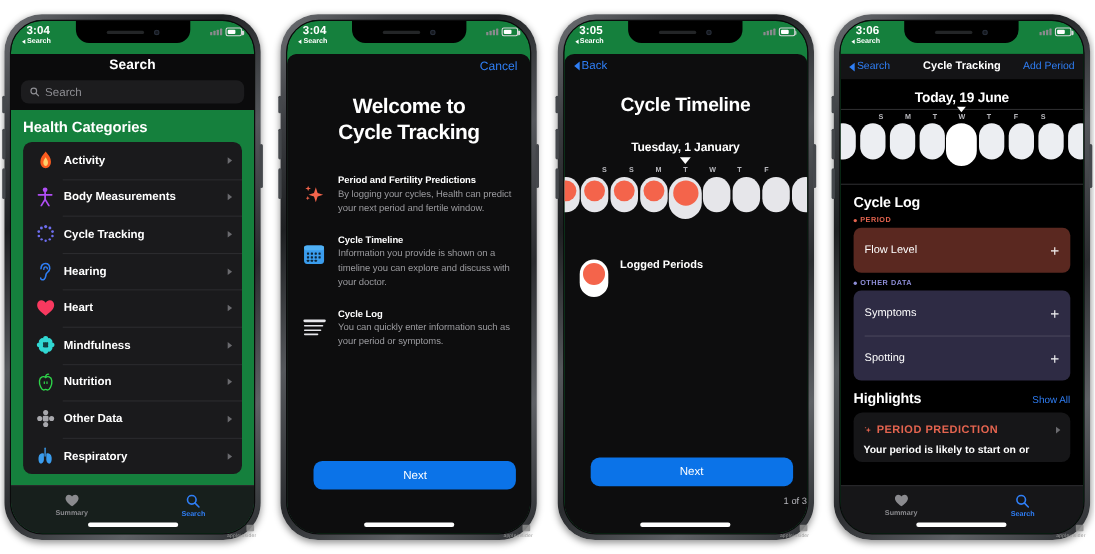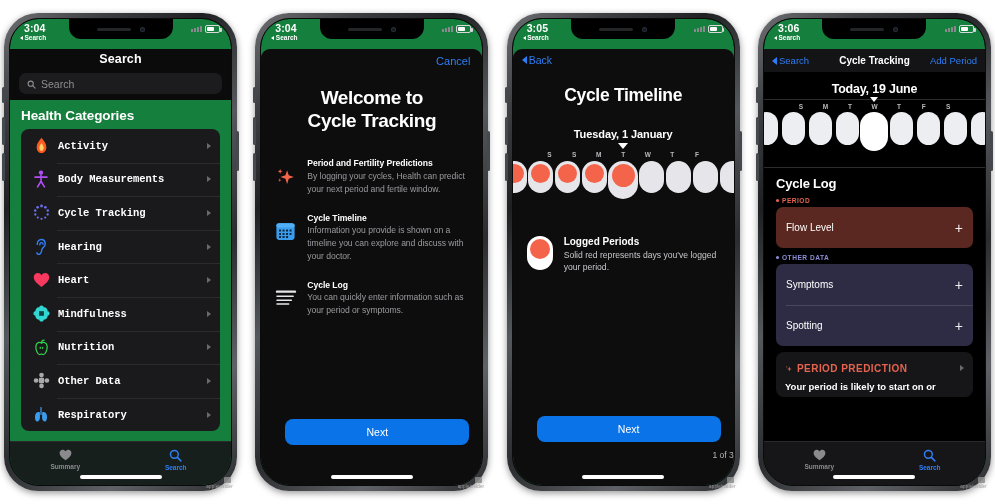--- a/index.html
+++ b/index.html
@@ -92,21 +92,21 @@
   
   .p1-head { background:#0b0b0c; padding: 3px 0 6px; }
   .p1-title { text-align:center; color:#fff; font-size:12.5px; font-weight:700; letter-spacing:.1px; }
   .p1-searchbox {
     margin: 7px 9px 0; height: 21px; background:#1c1c1e; border-radius:7px;
     display:flex; align-items:center; padding:0 8px; gap:5px;
   }
   .p1-searchbox .mag { flex:0 0 auto; }
   .p1-searchph { color:#8e8e93; font-size:10.5px; }
   .p1-seclabel { color:#fff; font-size:13.5px; font-weight:700; padding: 8px 11px 6px; letter-spacing:-.1px; }
-  .p1-list { margin: 0 11px; background:#1a1a1c; border-radius:8px; overflow:hidden;font-family:Liberation Mono, monospace; }
+  .p1-list { margin: 0 11px; background:#1a1a1c; border-radius:8px; overflow:hidden; }
   .p1-row { display:flex; align-items:center; height:33.6px; padding:0 9px 0 7px; position:relative; }
   .p1-row + .p1-row::before {
     content:''; position:absolute; left:36px; right:0; top:0; height:1px; background:#2b2b2e;
   }
   .p1-ico { width:26px; height:26px; flex:0 0 auto; display:flex; align-items:center; justify-content:center; }
   .p1-label { color:#fff; font-size:10.5px; font-weight:700; margin-left:4px; flex:1; letter-spacing:-.05px; }
   .chev { width:0;height:0; border-top:3.6px solid transparent; border-bottom:3.6px solid transparent; border-left:4.6px solid #6a6a6e; }
 
   .tabbar {
     position:absolute; bottom:0; left:0; right:0; height:44px;
@@ -607,21 +607,20 @@
                 <div class="dot"></div>
               </div>
           </div>
 
           <div class="legend-card">
             <div class="legend-dot">
                 <div class="fill"></div>
               </div>
             <div>
               <div class="legend-h">Logged Periods</div>
-              <div class="legend-b">Solid red represents days you've logged your period.</div>
             </div>
           </div>
 
           <div class="btn-next" style="bottom:43px;">Next</div>
           <div class="page-ind">1 of 3</div>
         </div>
 
         <div class="home-ind"></div>
       </div>
     </div>
@@ -741,20 +740,24 @@
               <div class="p4-item">
                 <span class="p4-item-label">Symptoms</span>
                 <span class="plus">+</span>
               </div>
               <div class="p4-item">
                 <span class="p4-item-label">Spotting</span>
                 <span class="plus">+</span>
               </div>
             </div>
 
+            <div class="p4-hl-head">
+              <div class="p4-h2">Highlights</div>
+              <div class="p4-showall">Show All</div>
+            </div>
 
             <div class="p4-hl-card">
               <div class="p4-hl-top">
                 <span>
                   <svg width="8" height="8" viewBox="0 0 24 24">
                       <path d="M13.2 4.5 L15 10.2 L20.5 12 L15 13.8 L13.2 19.5 L11.4 13.8 L5.9 12 L11.4 10.2 Z" fill="#e4644f"></path>
                       <path d="M5.6 3 L6.3 5.1 L8.4 5.8 L6.3 6.5 L5.6 8.6 L4.9 6.5 L2.8 5.8 L4.9 5.1 Z" fill="#e4644f"></path>
                     </svg>
                 </span>
                 <span class="p4-hl-tag">PERIOD PREDICTION</span>

